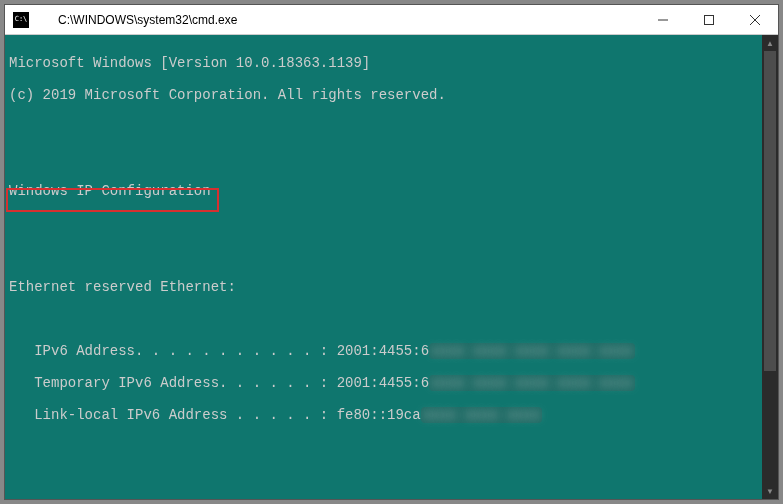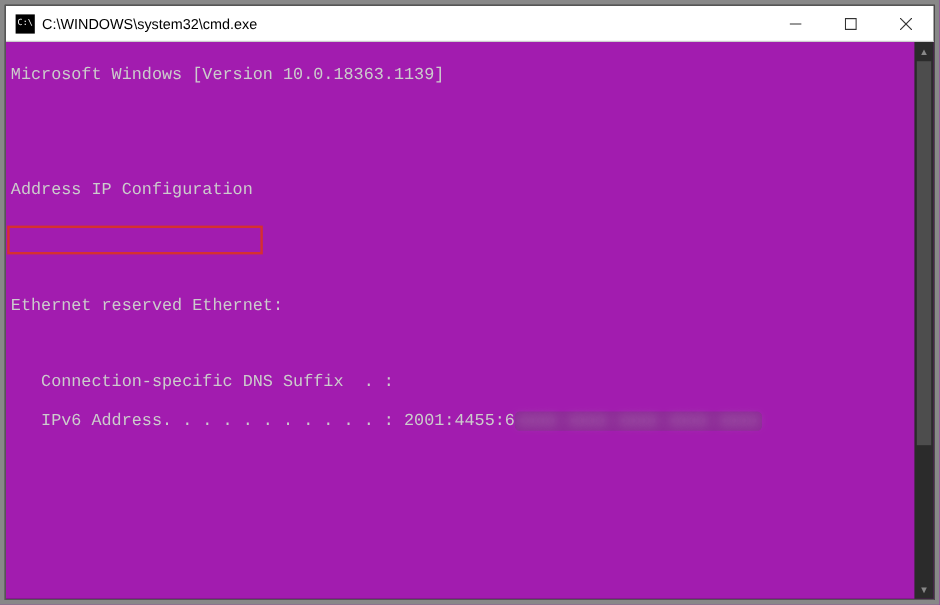--- a/index.html
+++ b/index.html
@@ -36,34 +36,34 @@
     margin: 0 6px 0 8px;
     background: #000;
     display: flex;
     align-items: center;
     justify-content: center;
     color: #fff;
     font-size: 7px;
     font-family: Consolas, monospace;
     line-height: 1;
   }
-  .titlebar-title { flex: 0 0 auto; }
+  .titlebar-title { flex: 0 0 auto; margin-left: 23px; }
   .titlebar-spacer { flex: 1; }
   .titlebar-btn {
     width: 46px;
     height: 30px;
     display: flex;
     align-items: center;
     justify-content: center;
     color: #333;
   }
   .titlebar-btn svg { width: 10px; height: 10px; }
   .terminal {
     flex: 1;
-    background: #a21caf;
+    background: #0f766e;
     color: #ccc;
     font-family: Consolas, "Courier New", monospace;
     font-size: 14px;
     line-height: 16px;
     padding: 4px 4px;
     white-space: pre;
     overflow: hidden;
     position: relative;
   }
   .highlight-box {
@@ -136,29 +136,31 @@
     <div class="titlebar-btn">
       <svg viewBox="0 0 10 10">
           <line x1="0" y1="0" x2="10" y2="10" stroke="#333" stroke-width="1"></line>
           <line x1="10" y1="0" x2="0" y2="10" stroke="#333" stroke-width="1"></line>
         </svg>
     </div>
   </div>
 
   <div class="terminal">
 <div>Microsoft Windows [Version 10.0.18363.1139]</div>
+<div>(c) 2019 Microsoft Corporation. All rights reserved.</div>
 <div class="blank-line"></div>
 <div class="blank-line"></div>
-<div>Address IP Configuration</div>
+<div>Windows IP Configuration</div>
 <div class="blank-line"></div>
 <div class="blank-line"></div>
 <div>Ethernet reserved Ethernet:</div>
 <div class="blank-line"></div>
-<div>   Connection-specific DNS Suffix  . :</div>
 <div><span>   IPv6 Address. . . . . . . . . . . : 2001:4455:6</span><span class="blur">xxxx xxxx xxxx xxxx xxxx</span></div>
+<div><span>   Temporary IPv6 Address. . . . . . : 2001:4455:6</span><span class="blur">xxxx xxxx xxxx xxxx xxxx</span></div>
+<div><span>   Link-local IPv6 Address . . . . . : fe80::19ca</span><span class="blur">xxxx xxxx xxxx</span></div>
 
 
 
 
 
 
 
 
 
 

